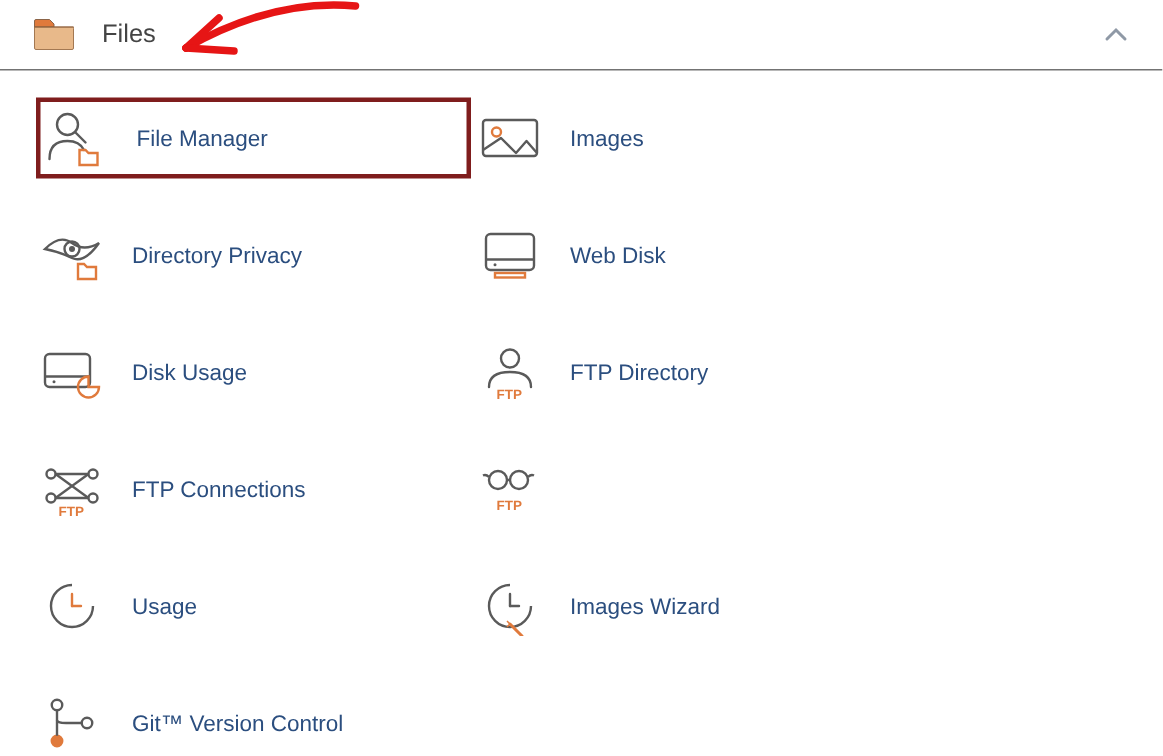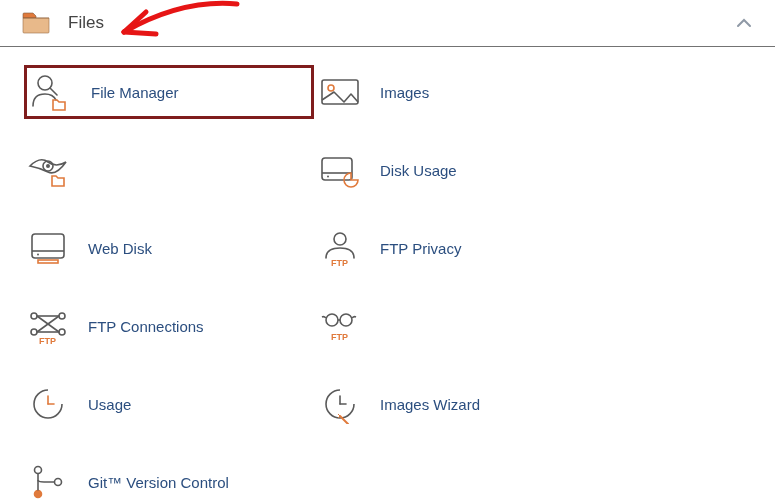--- a/index.html
+++ b/index.html
@@ -132,55 +132,56 @@
 
     <div class="item">
       <span class="ico">
         <svg viewBox="0 0 44 40" width="44" height="40">
           <path d="M4 16 Q14 6 22 12 Q30 18 40 12 Q30 26 22 22 Q14 18 4 16 Z" fill="none" stroke="#5a5a5a" stroke-width="1.6"></path>
           <circle cx="22" cy="16" r="5" fill="none" stroke="#5a5a5a" stroke-width="1.6"></circle>
           <circle cx="22" cy="16" r="2" fill="#5a5a5a"></circle>
           <path d="M26 28 L26 26 L30 26 L32 28 L38 28 L38 36 L26 36 Z" fill="none" stroke="#e07a3c" stroke-width="1.6"></path>
         </svg>
       </span>
+      <span class="label">Directory Privacy</span>
+    </div>
+
+    <div class="item">
+      <span class="ico">
+        <svg viewBox="0 0 44 40" width="44" height="40">
+          <rect x="6" y="6" width="32" height="24" rx="3" fill="none" stroke="#5a5a5a" stroke-width="1.6"></rect>
+          <line x1="6" y1="23" x2="38" y2="23" stroke="#5a5a5a" stroke-width="1.6"></line>
+          <circle cx="12" cy="26.5" r="1" fill="#5a5a5a"></circle>
+          <rect x="12" y="32" width="20" height="3" fill="none" stroke="#e07a3c" stroke-width="1.6"></rect>
+        </svg>
+      </span>
+      <span class="label">Web Disk</span>
     </div>
 
     <div class="item">
       <span class="ico">
         <svg viewBox="0 0 44 40" width="44" height="40">
           <rect x="4" y="8" width="30" height="22" rx="3" fill="none" stroke="#5a5a5a" stroke-width="1.6"></rect>
           <line x1="4" y1="23" x2="34" y2="23" stroke="#5a5a5a" stroke-width="1.6"></line>
           <circle cx="10" cy="26.5" r="1" fill="#5a5a5a"></circle>
           <path d="M40 30 A7 7 0 1 1 33 23 L33 30 Z" fill="none" stroke="#e07a3c" stroke-width="1.6"></path>
         </svg>
       </span>
       <span class="label">Disk Usage</span>
     </div>
 
     <div class="item">
       <span class="ico">
         <svg viewBox="0 0 44 40" width="44" height="40">
-          <rect x="6" y="6" width="32" height="24" rx="3" fill="none" stroke="#5a5a5a" stroke-width="1.6"></rect>
-          <line x1="6" y1="23" x2="38" y2="23" stroke="#5a5a5a" stroke-width="1.6"></line>
-          <circle cx="12" cy="26.5" r="1" fill="#5a5a5a"></circle>
-          <rect x="12" y="32" width="20" height="3" fill="none" stroke="#e07a3c" stroke-width="1.6"></rect>
-        </svg>
-      </span>
-      <span class="label">Web Disk</span>
-    </div>
-
-    <div class="item">
-      <span class="ico">
-        <svg viewBox="0 0 44 40" width="44" height="40">
           <circle cx="22" cy="11" r="6" fill="none" stroke="#5a5a5a" stroke-width="1.6"></circle>
           <path d="M8 30 Q8 20 22 20 Q36 20 36 30" fill="none" stroke="#5a5a5a" stroke-width="1.6" stroke-linecap="round"></path>
           <text x="13" y="38" font-size="9" fill="#e07a3c" font-family="Arial" font-weight="bold">FTP</text>
         </svg>
       </span>
-      <span class="label">FTP Privacy</span>
+      <span class="label">FTP Directory</span>
     </div>
 
     <div class="item">
       <span class="ico">
         <svg viewBox="0 0 44 40" width="44" height="40">
           <circle cx="8" cy="10" r="3" fill="none" stroke="#5a5a5a" stroke-width="1.6"></circle>
           <circle cx="36" cy="10" r="3" fill="none" stroke="#5a5a5a" stroke-width="1.6"></circle>
           <circle cx="8" cy="26" r="3" fill="none" stroke="#5a5a5a" stroke-width="1.6"></circle>
           <circle cx="36" cy="26" r="3" fill="none" stroke="#5a5a5a" stroke-width="1.6"></circle>
           <line x1="11" y1="10" x2="33" y2="26" stroke="#5a5a5a" stroke-width="1.6"></line>

